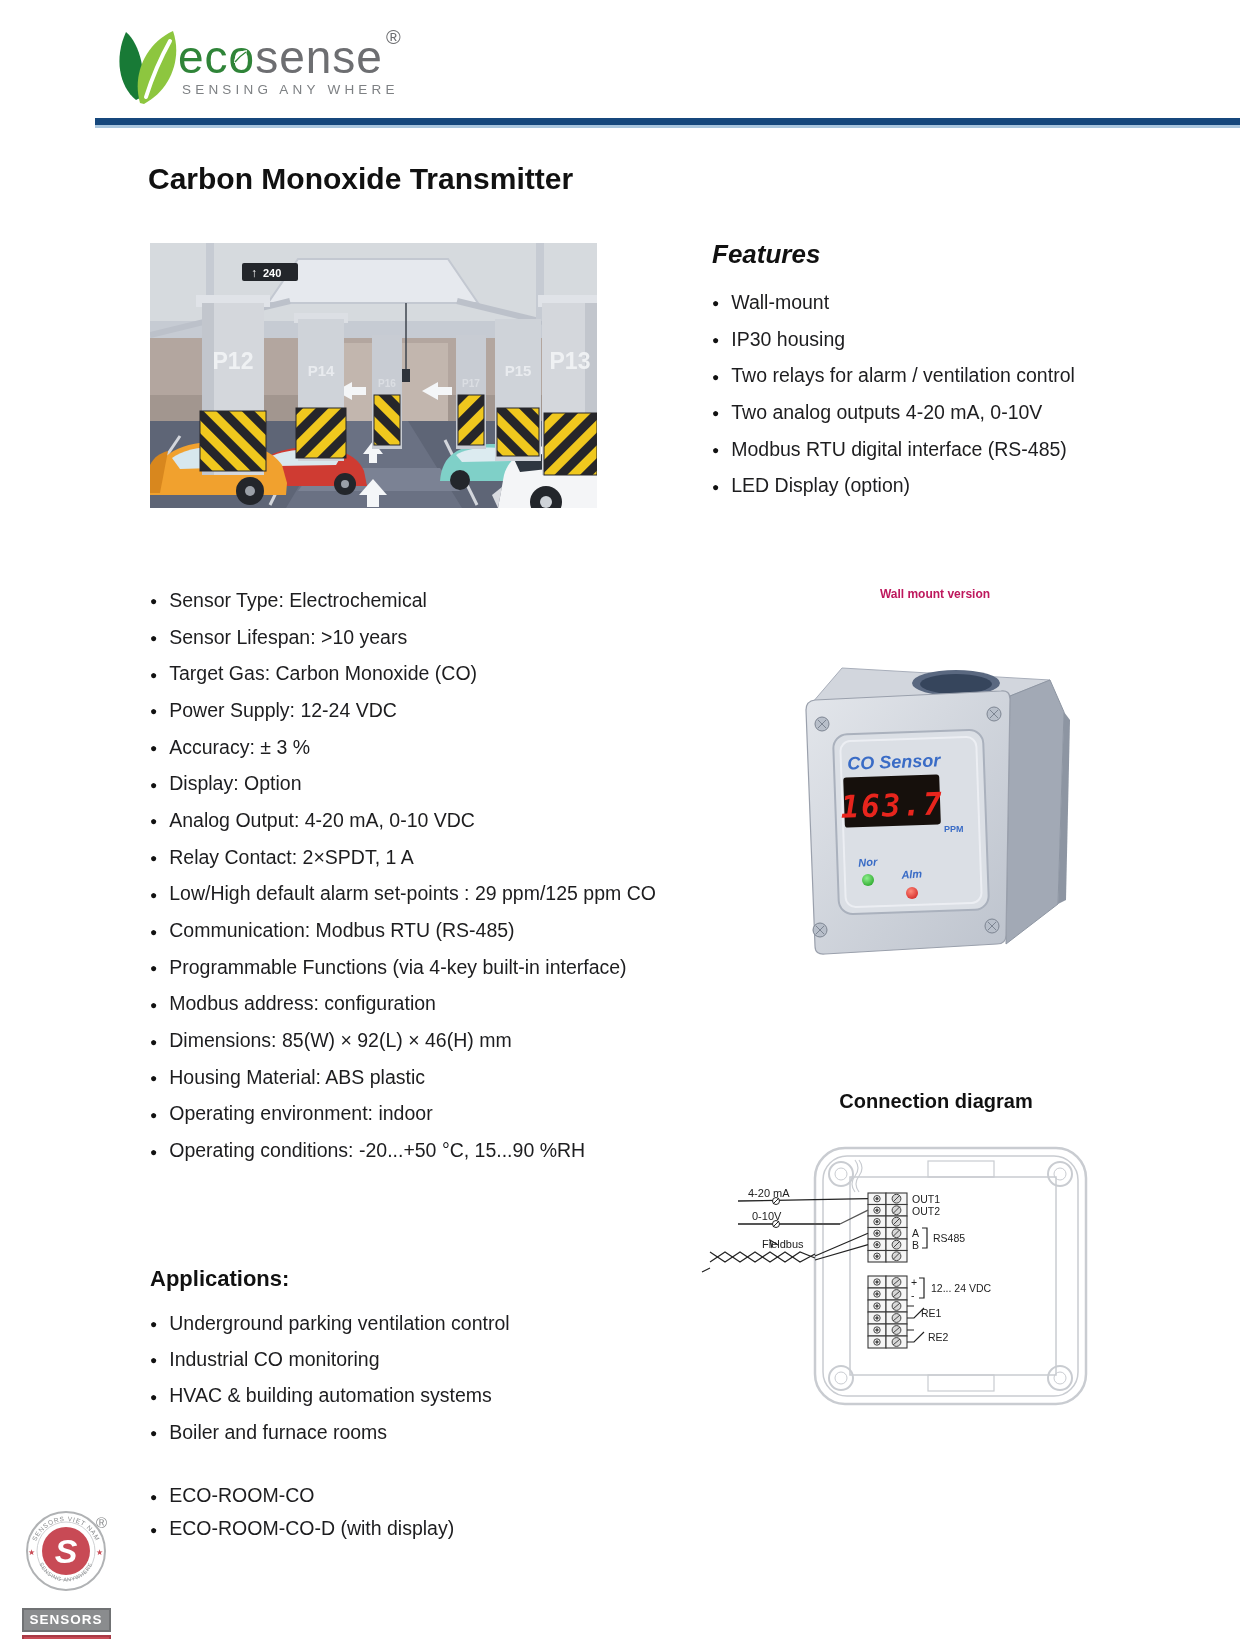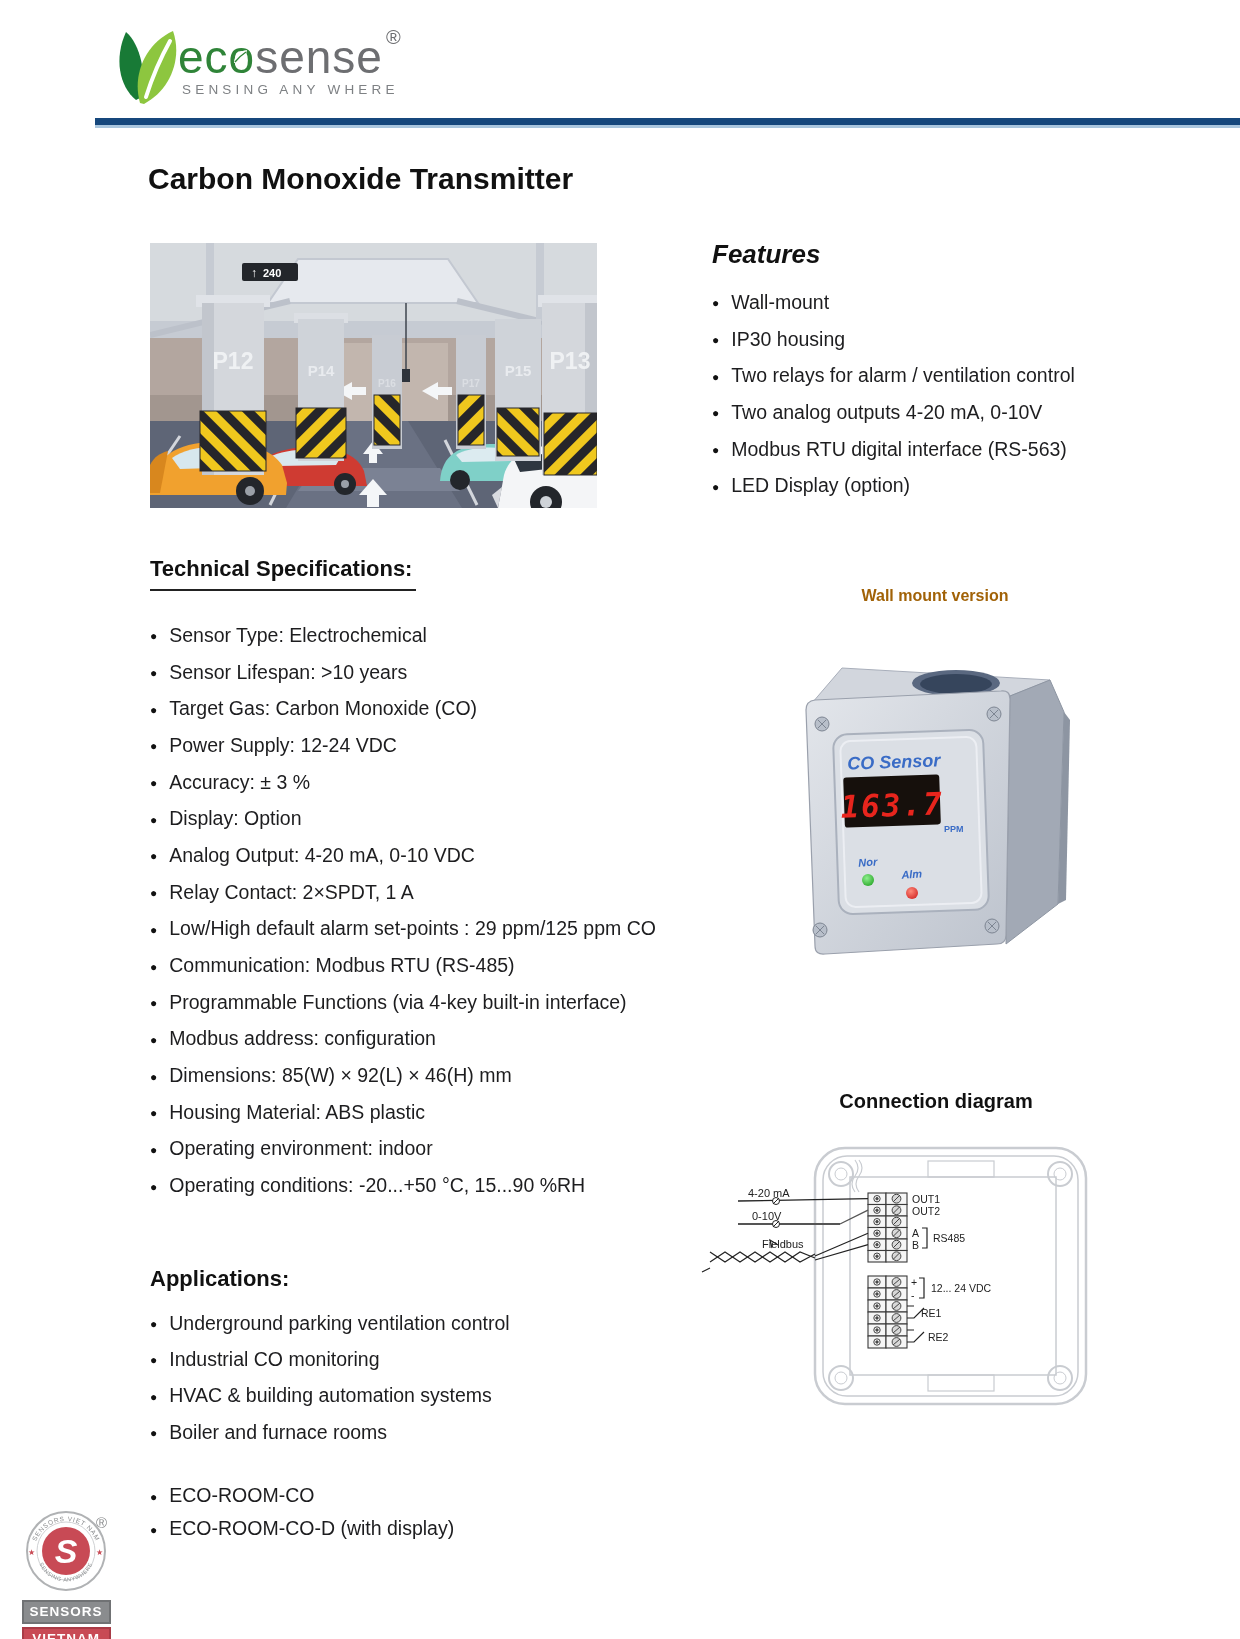--- a/index.html
+++ b/index.html
@@ -42,31 +42,31 @@
   
   .apps { position:absolute; left:150px; top:1266px; width:560px; }
   .apps h2, .order h2 { font-size:22px; font-weight:bold; color:#111; line-height:26px; }
   .apps ul { margin-top:13px; }
   .apps li { height:36.3px; }
   .order { position:absolute; left:150px; top:1464px; width:560px; }
   .order ul { margin-top:15px; }
   .order li { height:33px; }
 
   
-  .wall-caption { position:absolute; left:800px; top:587px; width:270px; text-align:center; font-size:16px; font-weight:bold; color:#a16207; }
+  .wall-caption { position:absolute; left:800px; top:587px; width:270px; text-align:center; font-size:12px; font-weight:bold; color:#be185d; }
   .device-fig { position:absolute; left:798px; top:650px; }
   .conn-caption { position:absolute; left:796px; top:1090px; width:280px; text-align:center; font-size:20px; font-weight:bold; color:#111; }
   .conn-fig { position:absolute; left:700px; top:1085px; }
   .parking-fig { position:absolute; left:150px; top:243px; border:0; }
 
   
   .badge { position:absolute; left:18px; top:1510px; width:96px; }
   .badge-reg { position:absolute; left:78px; top:4px; font-size:15px; color:#8a8c8e; }
   .badge-box { width:89px; margin:0 auto; text-align:center; font-weight:bold; font-size:13.5px; letter-spacing:1px; color:#fff; padding:2px 0 3px 0; }
-  .badge-box.sensors { background:#8a8c8e; border:2px solid #707274; margin-top:8px; }
+  .badge-box.sensors { background:#8a8c8e; border:2px solid #707274; margin-top:16px; }
   .badge-box.vietnam { background:#c84a55; border:2px solid #a93b46; margin-top:3px; }
 
   svg text { font-family:"Liberation Sans", sans-serif; }
   .seg-digits { font-family:"DejaVu Sans Mono", monospace; font-weight:bold; font-style:italic; letter-spacing:2px; }
 </style>
 </head>
 <body>
 
 <div class="page">
 
@@ -203,27 +203,26 @@
     </g>
   </svg>
 
   <section class="features">
     <h2>Features</h2>
     <ul class="bullets">
       <li>Wall-mount</li>
       <li>IP30 housing</li>
       <li>Two relays for alarm / ventilation control</li>
       <li>Two analog outputs 4-20 mA, 0-10V</li>
-      <li>Modbus RTU digital interface (RS-563)</li>
+      <li>Modbus RTU digital interface (RS-485)</li>
       <li>LED Display (option)</li>
     </ul>
   </section>
 
   <section class="specs">
-    <h2>Technical Specifications:</h2>
     <ul class="bullets">
       <li>Sensor Type: Electrochemical</li>
       <li>Sensor Lifespan: &gt;10 years</li>
       <li>Target Gas: Carbon Monoxide (CO)</li>
       <li>Power Supply: 12-24 VDC</li>
       <li>Accuracy: ± 3 %</li>
       <li>Display: Option</li>
       <li>Analog Output: 4-20 mA, 0-10 VDC</li>
       <li>Relay Contact: 2×SPDT, 1 A</li>
       <li>Low/High default alarm set-points : 29 ppm/125 ppm CO</li>

